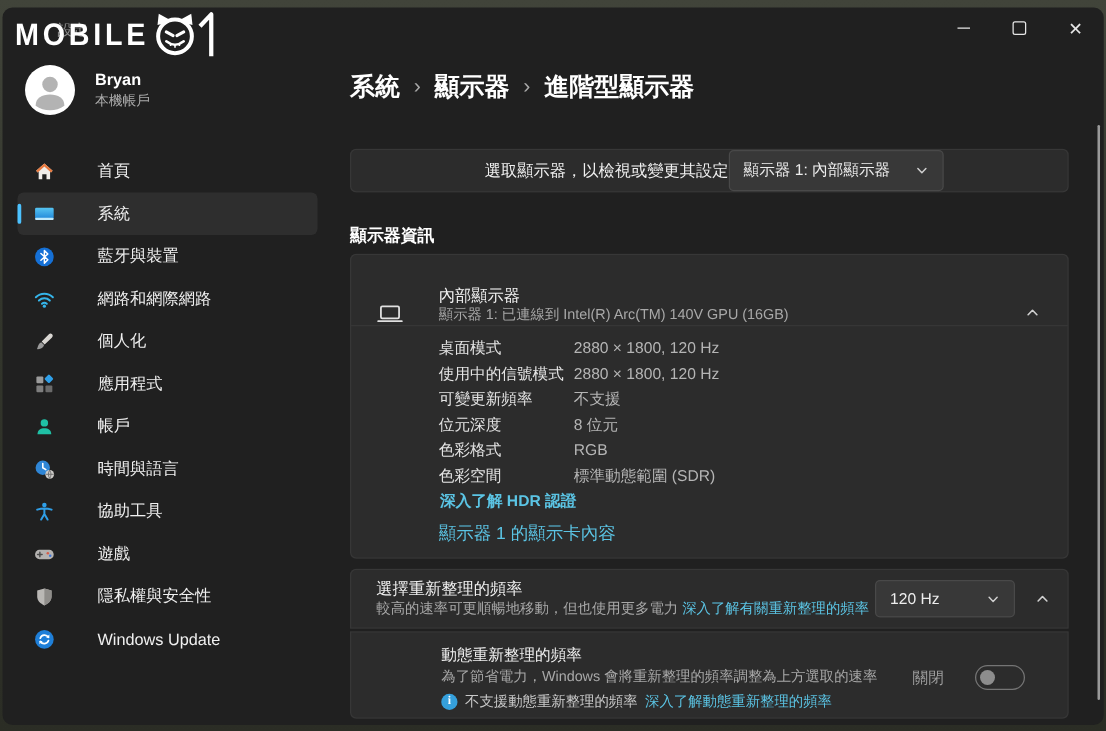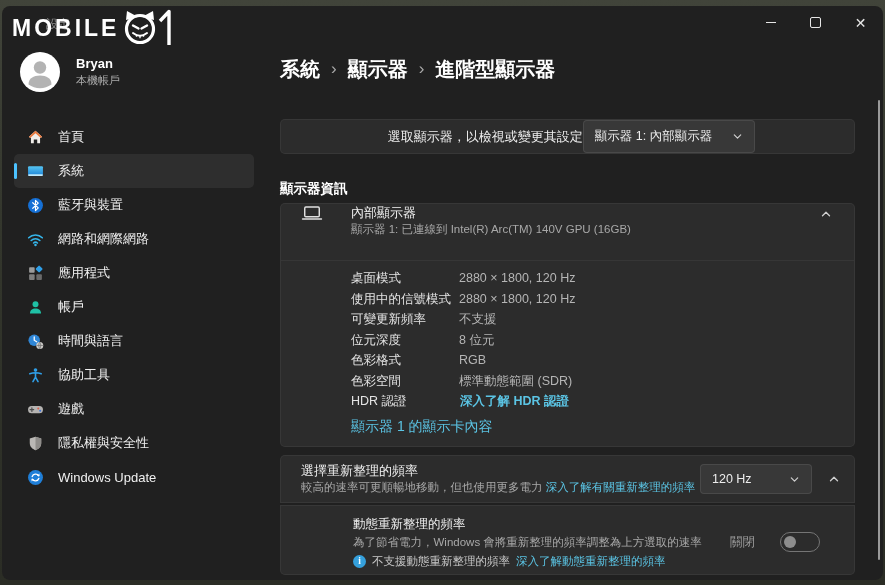--- a/index.html
+++ b/index.html
@@ -43,41 +43,41 @@
     position:relative;height:34px;display:flex;align-items:center;gap:14px;
     padding-left:13px;border-radius:5px;cursor:default;
   }
   .nav-item.selected{background:rgba(255,255,255,.067);}
   .nav-item .accent-bar{
     display:none;position:absolute;left:0;top:9px;width:3px;height:16px;border-radius:2px;
   }
   .nav-item.selected .accent-bar{display:block;}
   .nav-icon{width:17px;height:17px;display:flex;align-items:center;justify-content:center;}
   .nav-icon svg{width:17px;height:17px;}
-  .nav-label{font-size:13px;color:#f0f0f0;}
+  .nav-label{font-size:13px;color:#f0f0f0;margin-left:20px;}
   
   .content{position:absolute;left:276px;top:36px;width:579px;bottom:0;}
   .breadcrumb{position:absolute;left:2px;top:14px;display:flex;align-items:center;gap:11px;
     font-size:20px;font-weight:600;color:#fff;}
   .crumb-sep{color:#a9a9a9;font-size:17px;font-weight:400;transform:translateY(-1px);}
   .card{
     position:absolute;left:2px;right:2px;background:#2c2c2c;
     border:1px solid rgba(255,255,255,.055);border-radius:5px;box-sizing:border-box;
   }
   .card1{top:77px;height:35px;display:flex;align-items:center;padding:0 10px 0 18px;justify-content:center;}
   .card1-label{font-size:13px;color:#f0f0f0;}
   .dd-btn{
     display:flex;align-items:center;background:#383838;border:1px solid rgba(255,255,255,.09);
     border-radius:4px;color:#ededed;font-size:12.5px;padding:0 11px;height:33px;gap:20px;
     font-family:inherit;
   }
   .section-title{position:absolute;left:2px;top:138px;font-size:13.5px;font-weight:700;color:#fff;}
   
   .card2{top:161px;height:244px;}
-  .card2-header{display:flex;align-items:flex-start;height:56px;padding:0 18px 0 20px;gap:0;border-bottom:1px solid rgba(255,255,255,.05);}
+  .card2-header{display:flex;align-items:flex-end;height:56px;padding:0 18px 0 20px;gap:0;border-bottom:1px solid rgba(255,255,255,.05);}
   .card2-icon{width:50px;display:flex;align-items:center;}
   .card2-titles{flex:1;}
   .card2-title{font-size:13px;color:#f2f2f2;line-height:1.35;}
   .card2-sub{font-size:11.5px;color:#a8a8a8;line-height:1.3;}
   .chev-btn{background:none;border:none;padding:4px;display:flex;align-items:center;}
   .info-rows{padding:7px 16px 0 70px;}
   .info-row{display:flex;font-size:12.5px;line-height:20.5px;}
   .info-row .lbl{width:108px;color:#e4e4e4;flex-shrink:0;}
   .info-row .val{color:#b5b5b5;}
   a.link{color:#5bc4e4;text-decoration:none;}
@@ -200,20 +200,29 @@
               <path d="M3.9 8.9A5.9 5.9 0 0 1 12.1 8.9" fill="none" stroke="#35b5ea" stroke-width="1.5" stroke-linecap="round"></path>
               <path d="M6.2 11.3A2.7 2.7 0 0 1 9.8 11.3" fill="none" stroke="#35b5ea" stroke-width="1.5" stroke-linecap="round"></path>
               <circle cx="8" cy="13.1" r="1.2" fill="#35b5ea"></circle>
             </svg>
           </span>
           <span class="nav-label">網路和網際網路</span>
         </div>
         <div class="nav-item">
           <span class="nav-icon">
             <svg viewBox="0 0 16 16">
+              <path d="M13.8 2.2c.8.8.6 1.8-.2 2.6L8.2 10 6 7.8l5.2-5.4c.8-.8 1.8-1 2.6-.2z" fill="#d9d6d2"></path>
+              <path d="M5.6 8.2 7.8 10.4c-.6 1.8-2.2 3-4.6 3.2-.5 0-.8-.3-.6-.8.8-1.4.6-3.4 3-4.6z" fill="#9a9a9a"></path>
+            </svg>
+          </span>
+          <span class="nav-label">個人化</span>
+        </div>
+        <div class="nav-item">
+          <span class="nav-icon">
+            <svg viewBox="0 0 16 16">
               <rect x="2" y="2" width="5.2" height="5.2" rx="0.8" fill="#9b9b9b"></rect>
               <rect x="2" y="8.8" width="5.2" height="5.2" rx="0.8" fill="#7e7e7e"></rect>
               <rect x="8.8" y="8.8" width="5.2" height="5.2" rx="0.8" fill="#6a6a6a"></rect>
               <rect x="8.9" y="1.3" width="5" height="5" rx="0.9" transform="rotate(45 11.4 3.8)" fill="#2f9fe8"></rect>
             </svg>
           </span>
           <span class="nav-label">應用程式</span>
         </div>
         <div class="nav-item">
           <span class="nav-icon">
@@ -342,21 +351,20 @@
           </div>
           <div class="info-row">
             <span class="lbl">色彩格式</span>
             <span class="val">RGB</span>
           </div>
           <div class="info-row">
             <span class="lbl">色彩空間</span>
             <span class="val">標準動態範圍 (SDR)</span>
           </div>
           <div class="info-row">
-            <span class="lbl">HDR 認證</span>
             <a class="link" style="margin-left: 1px; font-weight: bold;">深入了解 HDR 認證</a>
           </div>
         </div>
       <a class="link adapter-link">顯示器 1 的顯示卡內容</a>
     </div>
 
     <div class="card card3">
       <div class="card3-texts">
         <div class="card3-title">選擇重新整理的頻率</div>
         <div class="card3-sub">

